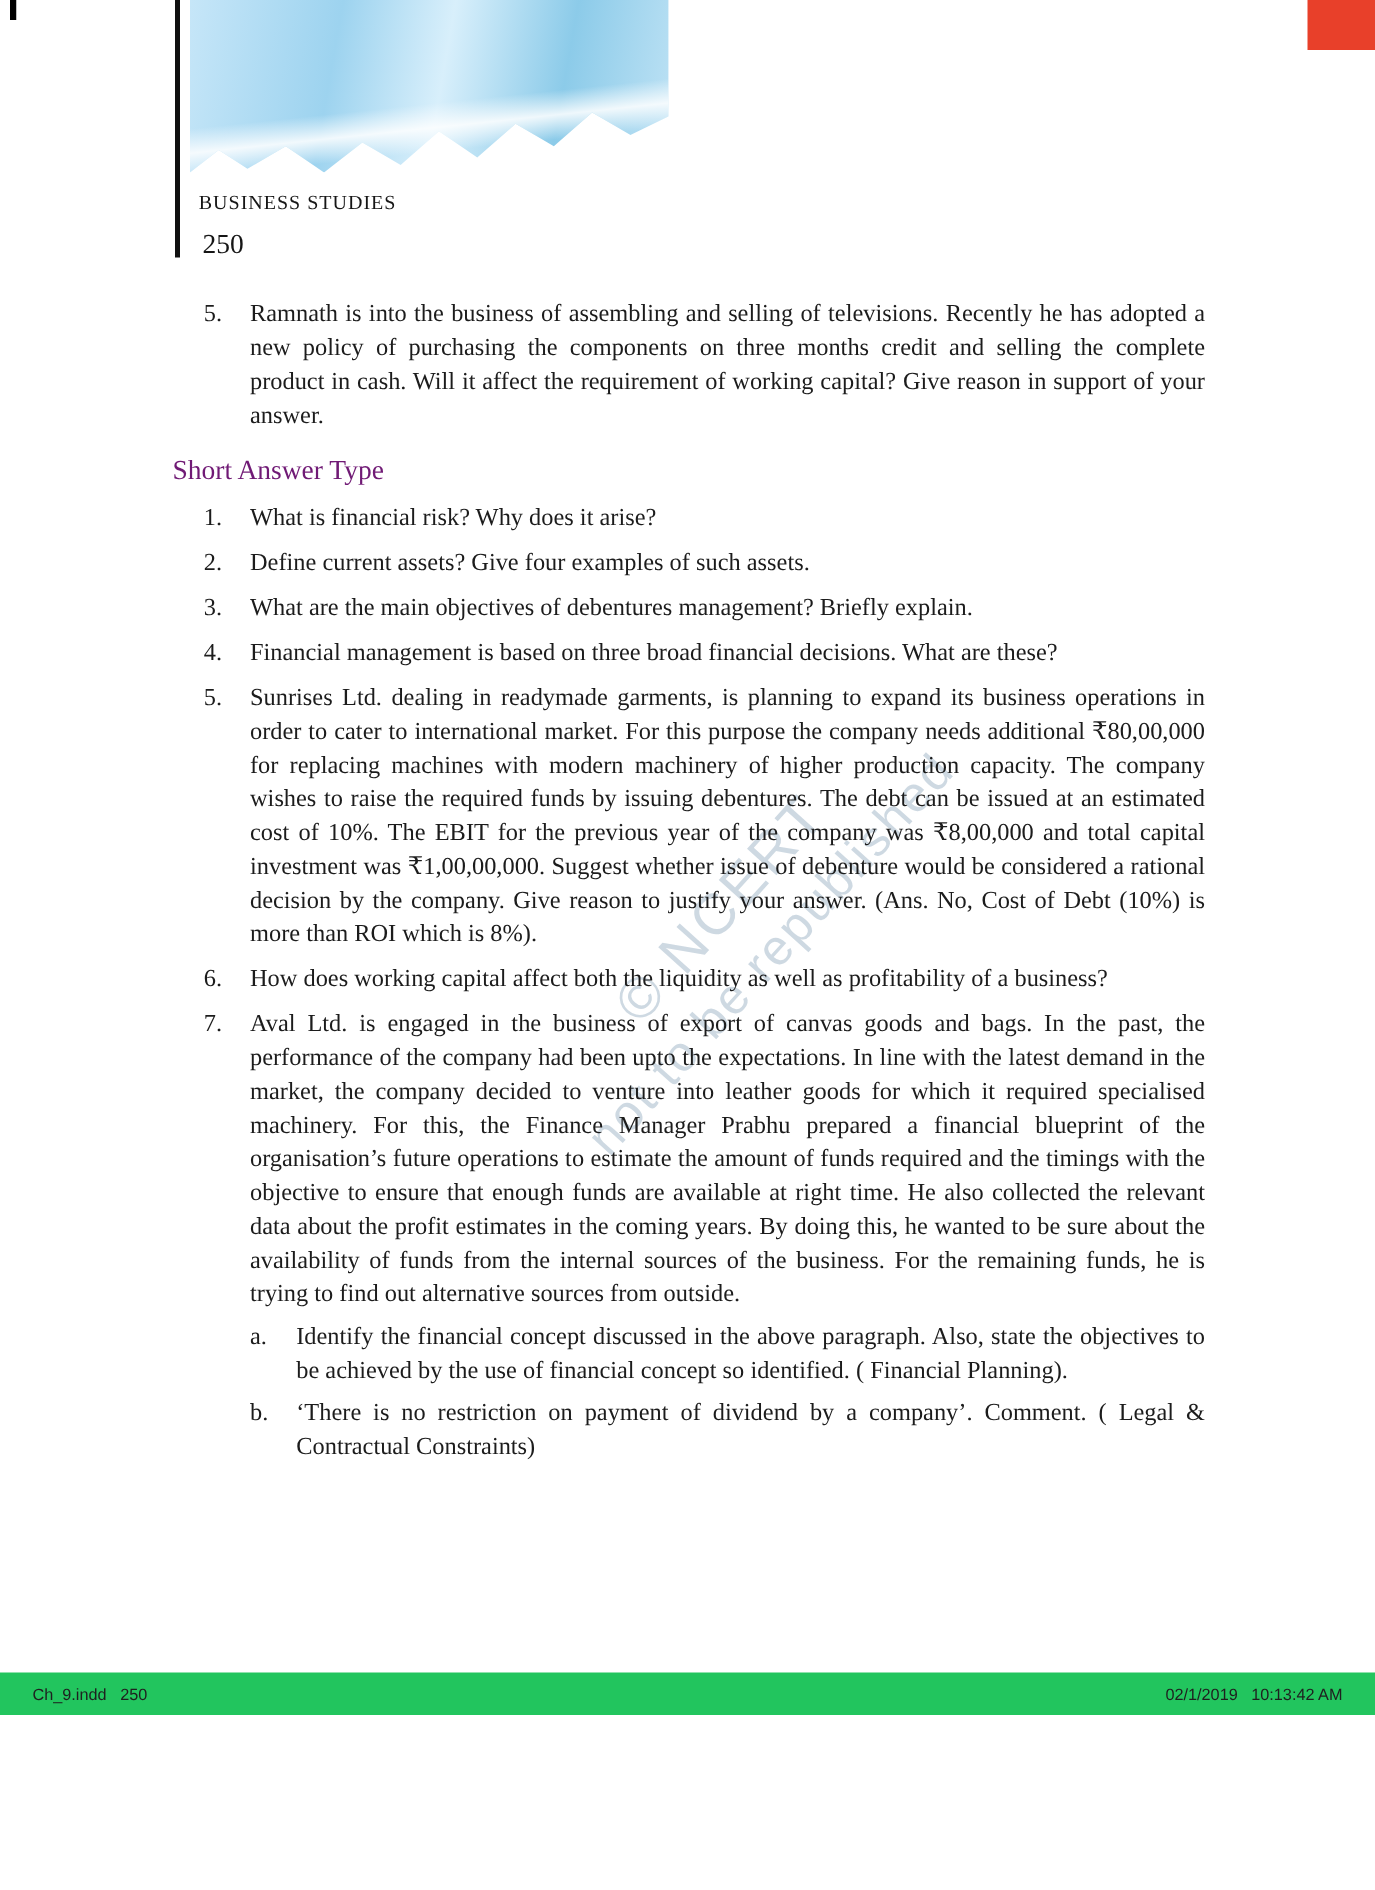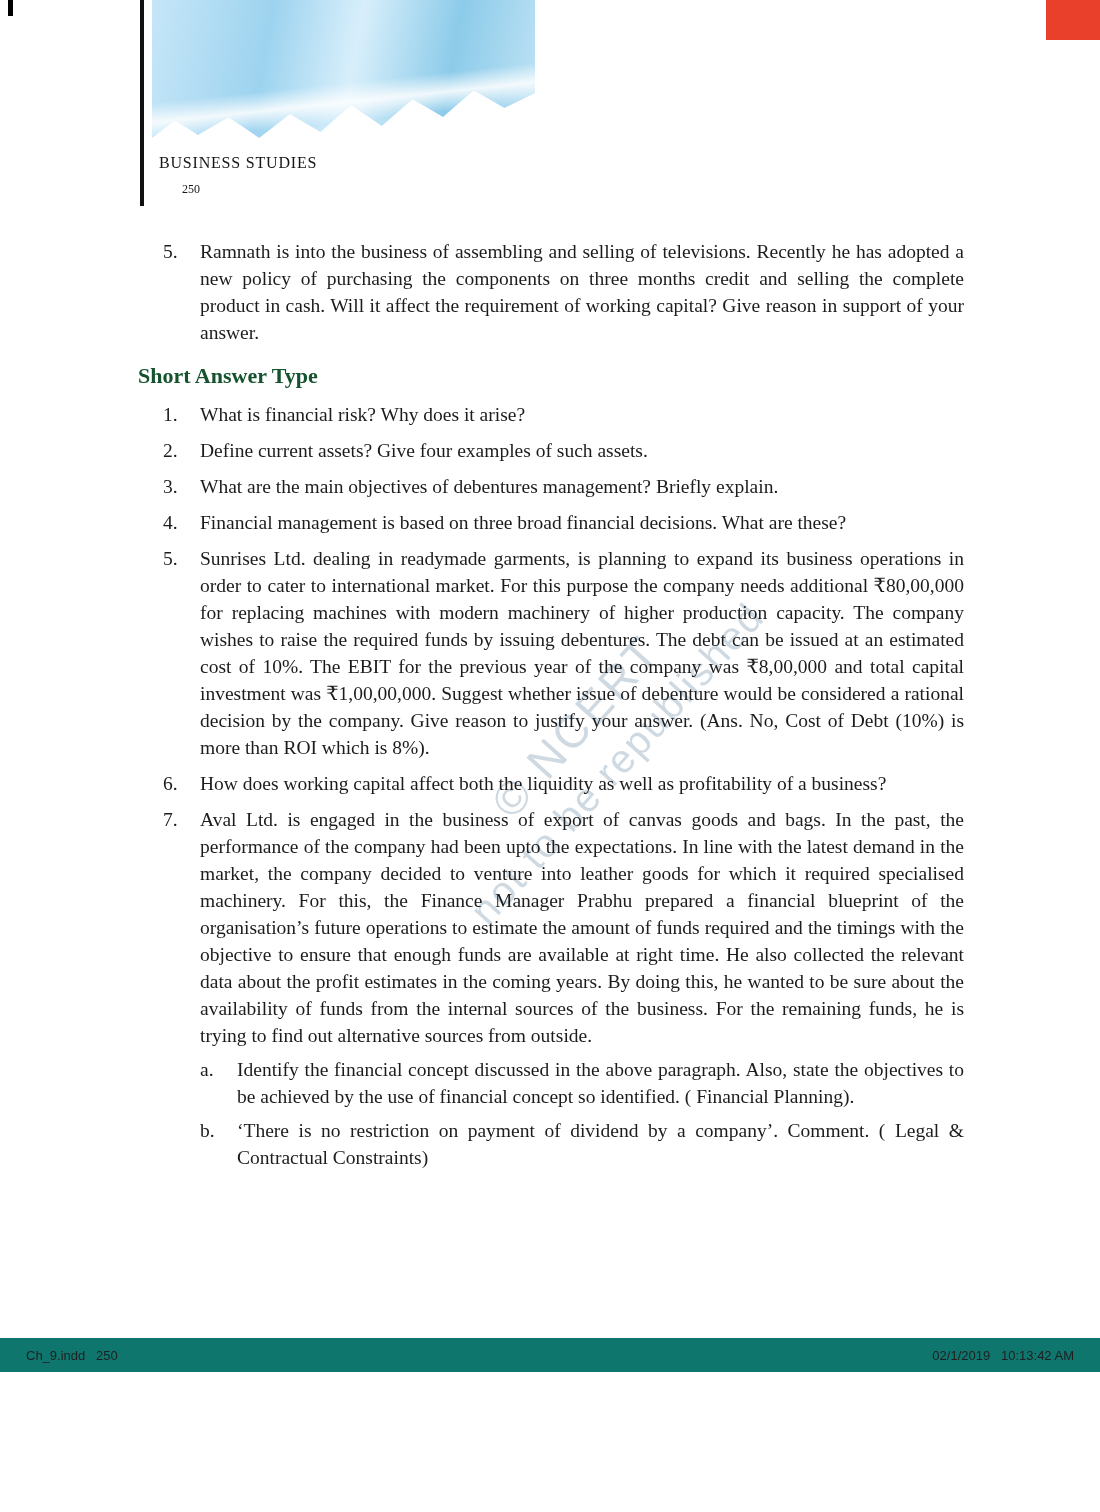--- a/index.html
+++ b/index.html
@@ -44,21 +44,21 @@
     position: absolute; right: 0; top: 0; width: 54px; height: 40px;
     background: #e8402a;
   }
 
   .book-title {
     position: absolute; left: 159px; top: 154px;
     font-size: 16px; letter-spacing: 0.8px; color: #161616;
   }
   .page-number {
     position: absolute; left: 162px; top: 182px;
-    font-size: 12px; color: #161616; margin-left: 20px;
+    font-size: 22px; color: #161616;
   }
 
   
   .watermark {
     position: absolute; left: 335px; top: 690px; width: 520px;
     transform: rotate(-48deg);
     text-align: center;
     font-family: "Liberation Sans", sans-serif;
     color: rgba(125, 156, 180, 0.38);
     z-index: 0;
@@ -71,21 +71,21 @@
     position: absolute; left: 138px; top: 238px; width: 826px;
     z-index: 1;
     font-size: 19.5px; line-height: 27px; color: #1c1c1c;
   }
 
   .q-item { position: relative; padding-left: 62px; margin-bottom: 9px; }
   .q-num  { position: absolute; left: 25px; top: 0; }
   .q-text { margin: 0; text-align: justify; }
 
   .section-heading {
-    font-size: 22px; font-weight: bold; color: #14532d;
+    font-size: 22px; font-weight: normal; color: #701a75;
     margin: 16px 0 12px 0;
   }
 
   .sub-item  { position: relative; padding-left: 37px; margin-top: 7px; }
   .sub-label { position: absolute; left: 0; top: 0; }
   .sub-text  { margin: 0; text-align: justify; font-family: Liberation Serif, serif; }
 
   
   .blue-bar {
     position: absolute; left: 563px; top: 1353px; width: 404px; height: 11px;
@@ -94,21 +94,21 @@
   }
 
   .edition {
     position: absolute; left: 0; top: 1448px; width: 100%;
     text-align: center; font-size: 21px; color: #1c1c1c;
     z-index: 1;
   }
 
   .footer-strip {
     position: absolute; left: 0; bottom: 0; width: 100%; height: 34px;
-    background: #0f766e;
+    background: #22c55e;
     display: flex; justify-content: space-between; align-items: center;
     padding: 0 26px;
     font-family: "Liberation Sans", "DejaVu Sans", sans-serif;
     font-size: 13px; color: #1f1f1f;
     z-index: 2;
   }
   .footer-strip span { white-space: pre; }
 </style>
 </head>
 <body>

